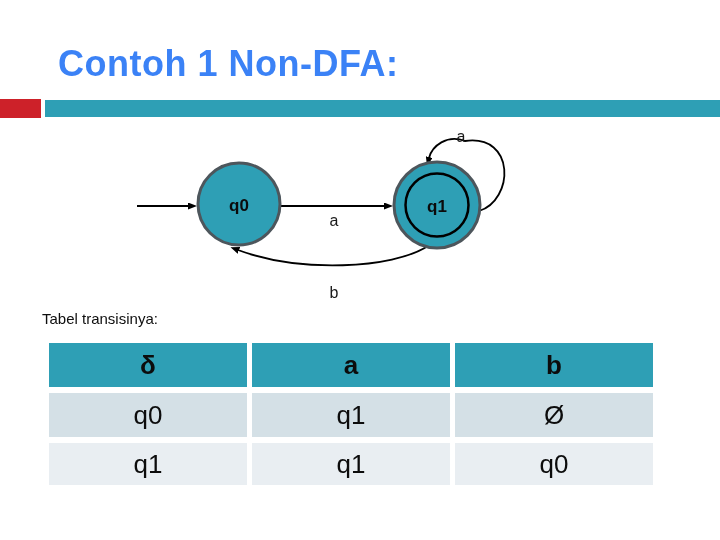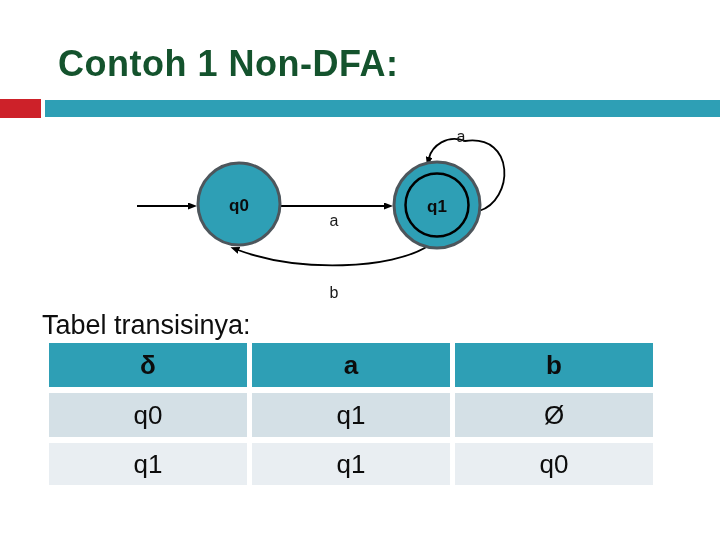--- a/index.html
+++ b/index.html
@@ -2,34 +2,34 @@
 <html><head>
 <meta charset="utf-8">
 <style>
   html,body{margin:0;padding:0;}
   body{
     width:720px;height:540px;position:relative;background:#ffffff;
     font-family:"Liberation Sans", sans-serif;overflow:hidden;
   }
   .slide-title{
     position:absolute;left:58px;top:46px;
-    font-size:36px;font-weight:bold;color:#14532d;line-height:1;
+    font-size:36px;font-weight:bold;color:#3b82f6;line-height:1;
     letter-spacing:0.5px;white-space:nowrap;
   }
   .accent-red{
     position:absolute;left:0;top:99px;width:41px;height:19px;background:#cd2129;
   }
   .accent-teal{
     position:absolute;left:45px;top:100px;width:675px;height:17px;background:#2e9fb5;
   }
   .diagram-svg{position:absolute;left:0;top:0;width:720px;height:540px;}
   .state-label{font-family:"Liberation Sans",sans-serif;font-size:17px;font-weight:bold;fill:#0b0b0b;}
   .edge-label{font-family:"Liberation Sans",sans-serif;font-size:16px;fill:#1a1a1a;}
   .table-caption{
-    position:absolute;left:42px;top:311px;font-size:27px;color:#0e0e0e;line-height:1.1;
+    position:absolute;left:42px;top:311px;font-size:15px;color:#0e0e0e;line-height:1.1;
   }
   .trans-table{
     position:absolute;left:49px;top:343px;width:604px;
     display:grid;grid-template-columns:repeat(3,1fr);
     grid-template-rows:44px 44px 42px;gap:6px 5px;
   }
   .cell{
     display:flex;align-items:center;justify-content:center;
     font-size:26px;color:#0c0c0c;
   }

